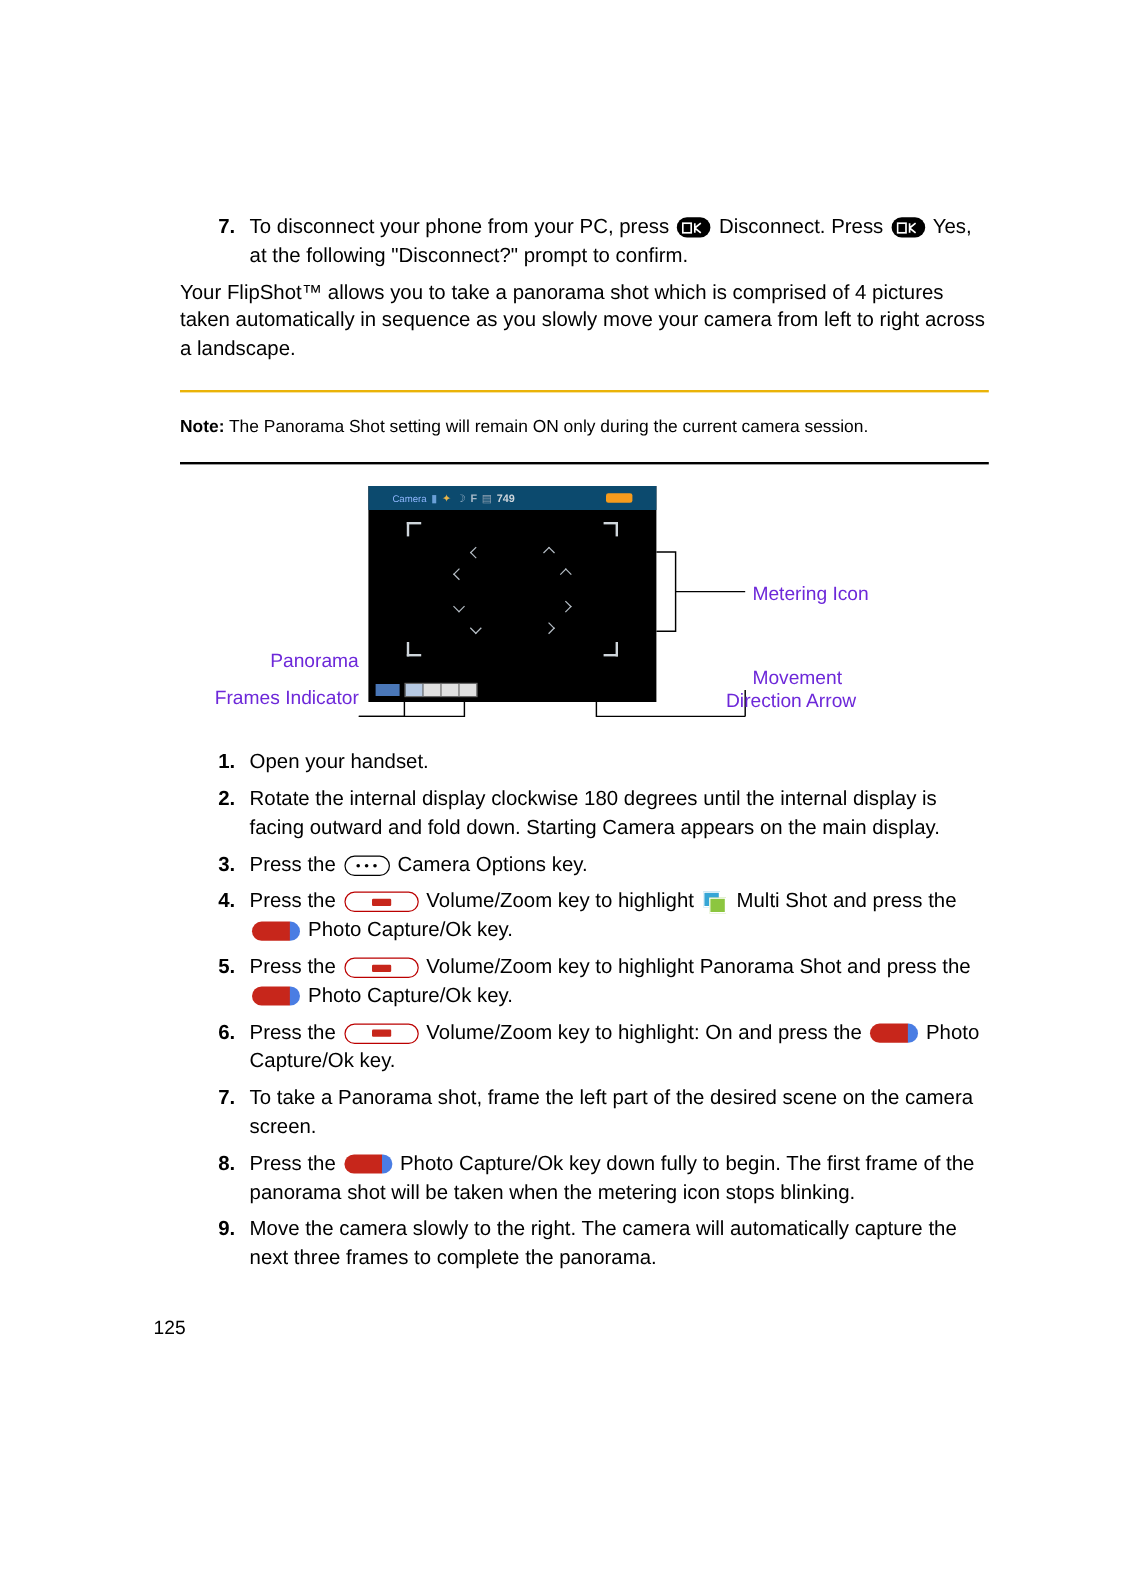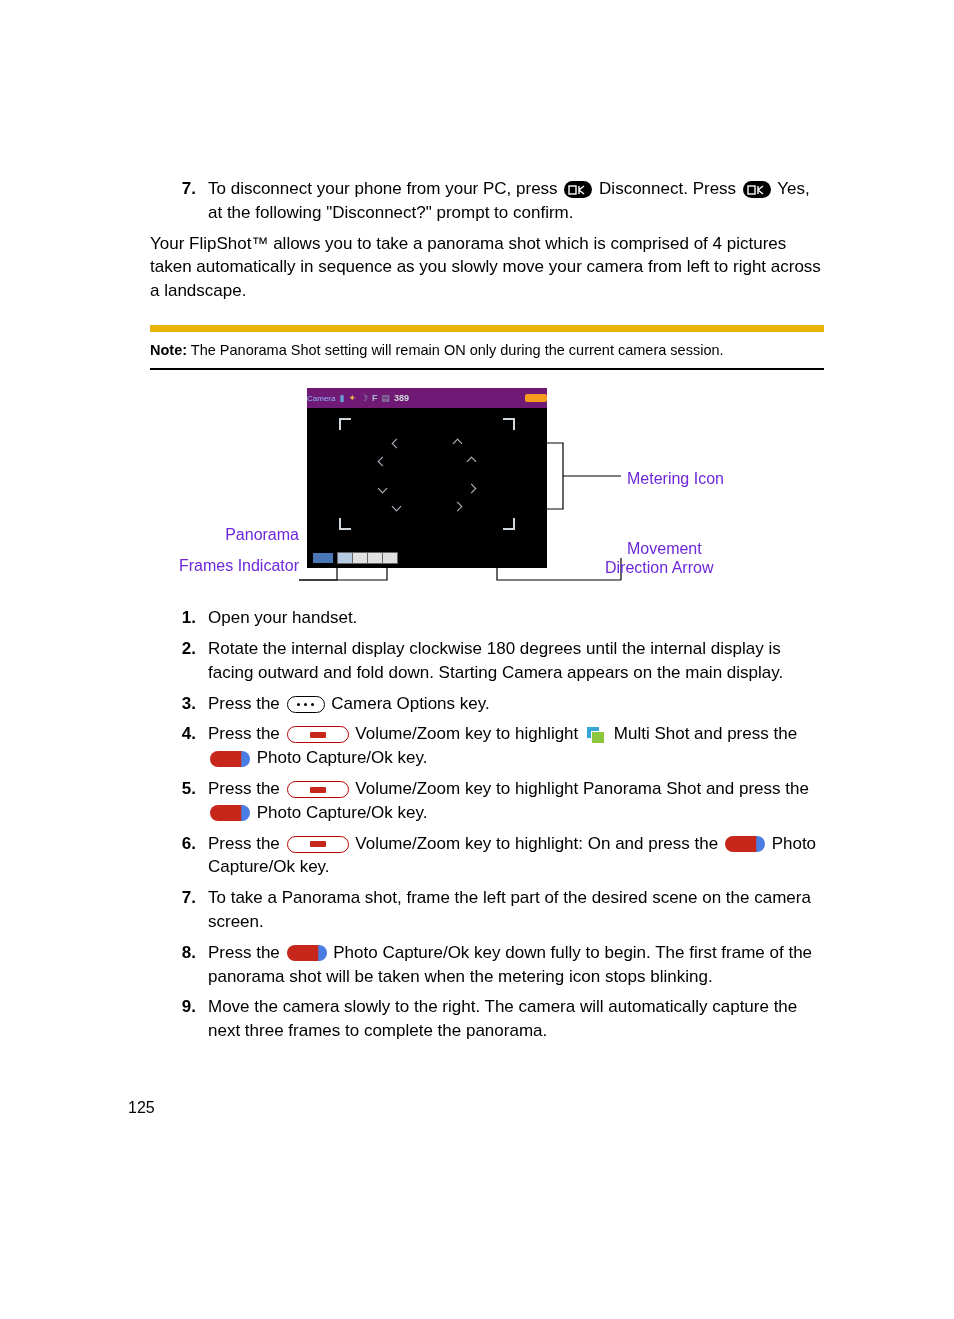--- a/index.html
+++ b/index.html
@@ -41,23 +41,23 @@
     width: 46px;
     text-align: right;
     padding-right: 12px;
     flex-shrink: 0;
   }
   ol.steps > li > .body {
     flex: 1;
   }
   .bold { font-weight: normal; }
   .note-block {
-    border-top: 7px solid #eab308;
+    border-top: 2px solid #eab308;
     border-bottom: 2px solid #000;
-    padding: 8px 0;
+    padding: 19px 0;
     margin: 22px 0 18px 0;
     font-size: 14.5px;
   }
   .note-block .note-label { font-weight: bold; }
   .page-num {
     position: absolute;
     bottom: 200px;
     left: 128px;
     font-size: 16px;
   }
@@ -139,26 +139,26 @@
   }
   .phone-screen {
     position:absolute;
     left:130px; top:0;
     width:240px; height:180px;
     background:#000;
     box-sizing:border-box;
   }
   .phone-topbar {
     height:20px;
-    background:#701a75;
+    background:#0c4a6e;
     display:flex;
     align-items:center;
     font-size:9px;
     color:#aaa;
-    padding:0 0;
+    padding:0 20px;
     gap:4px;
   }
   .phone-topbar .spacer{flex:1}
   .phone-topbar .camlabel{color:#8fb7ff;font-size:8px}
   .phone-topbar .batt{background:#f79b1c;width:22px;height:8px;border-radius:2px}
   .corners {
     position:absolute;
     left:32px; top:30px;
     width:176px; height:112px;
   }
@@ -234,21 +234,21 @@
 
   <div class="diagram">
     <div class="phone-screen">
       <div class="phone-topbar">
         <span class="camlabel">Camera</span>
         <span style="color:#6aa0d8">▮</span>
         <span style="color:#e8b54a">✦</span>
         <span style="color:#9fb4c9">☽</span>
         <span style="color:#a7b8c8;font-weight:bold">F</span>
         <span style="color:#8fa1b2">▤</span>
-        <span style="color:#cfd6dc;font-weight:bold">389</span>
+        <span style="color:#cfd6dc;font-weight:bold">749</span>
         <span class="spacer"></span>
         <span class="batt"></span>
       </div>
       <div class="corners">
         <div class="c tl"></div>
           <div class="c tr"></div>
           <div class="c bl"></div>
           <div class="c br"></div>
       </div>
       <div class="met-marks">

